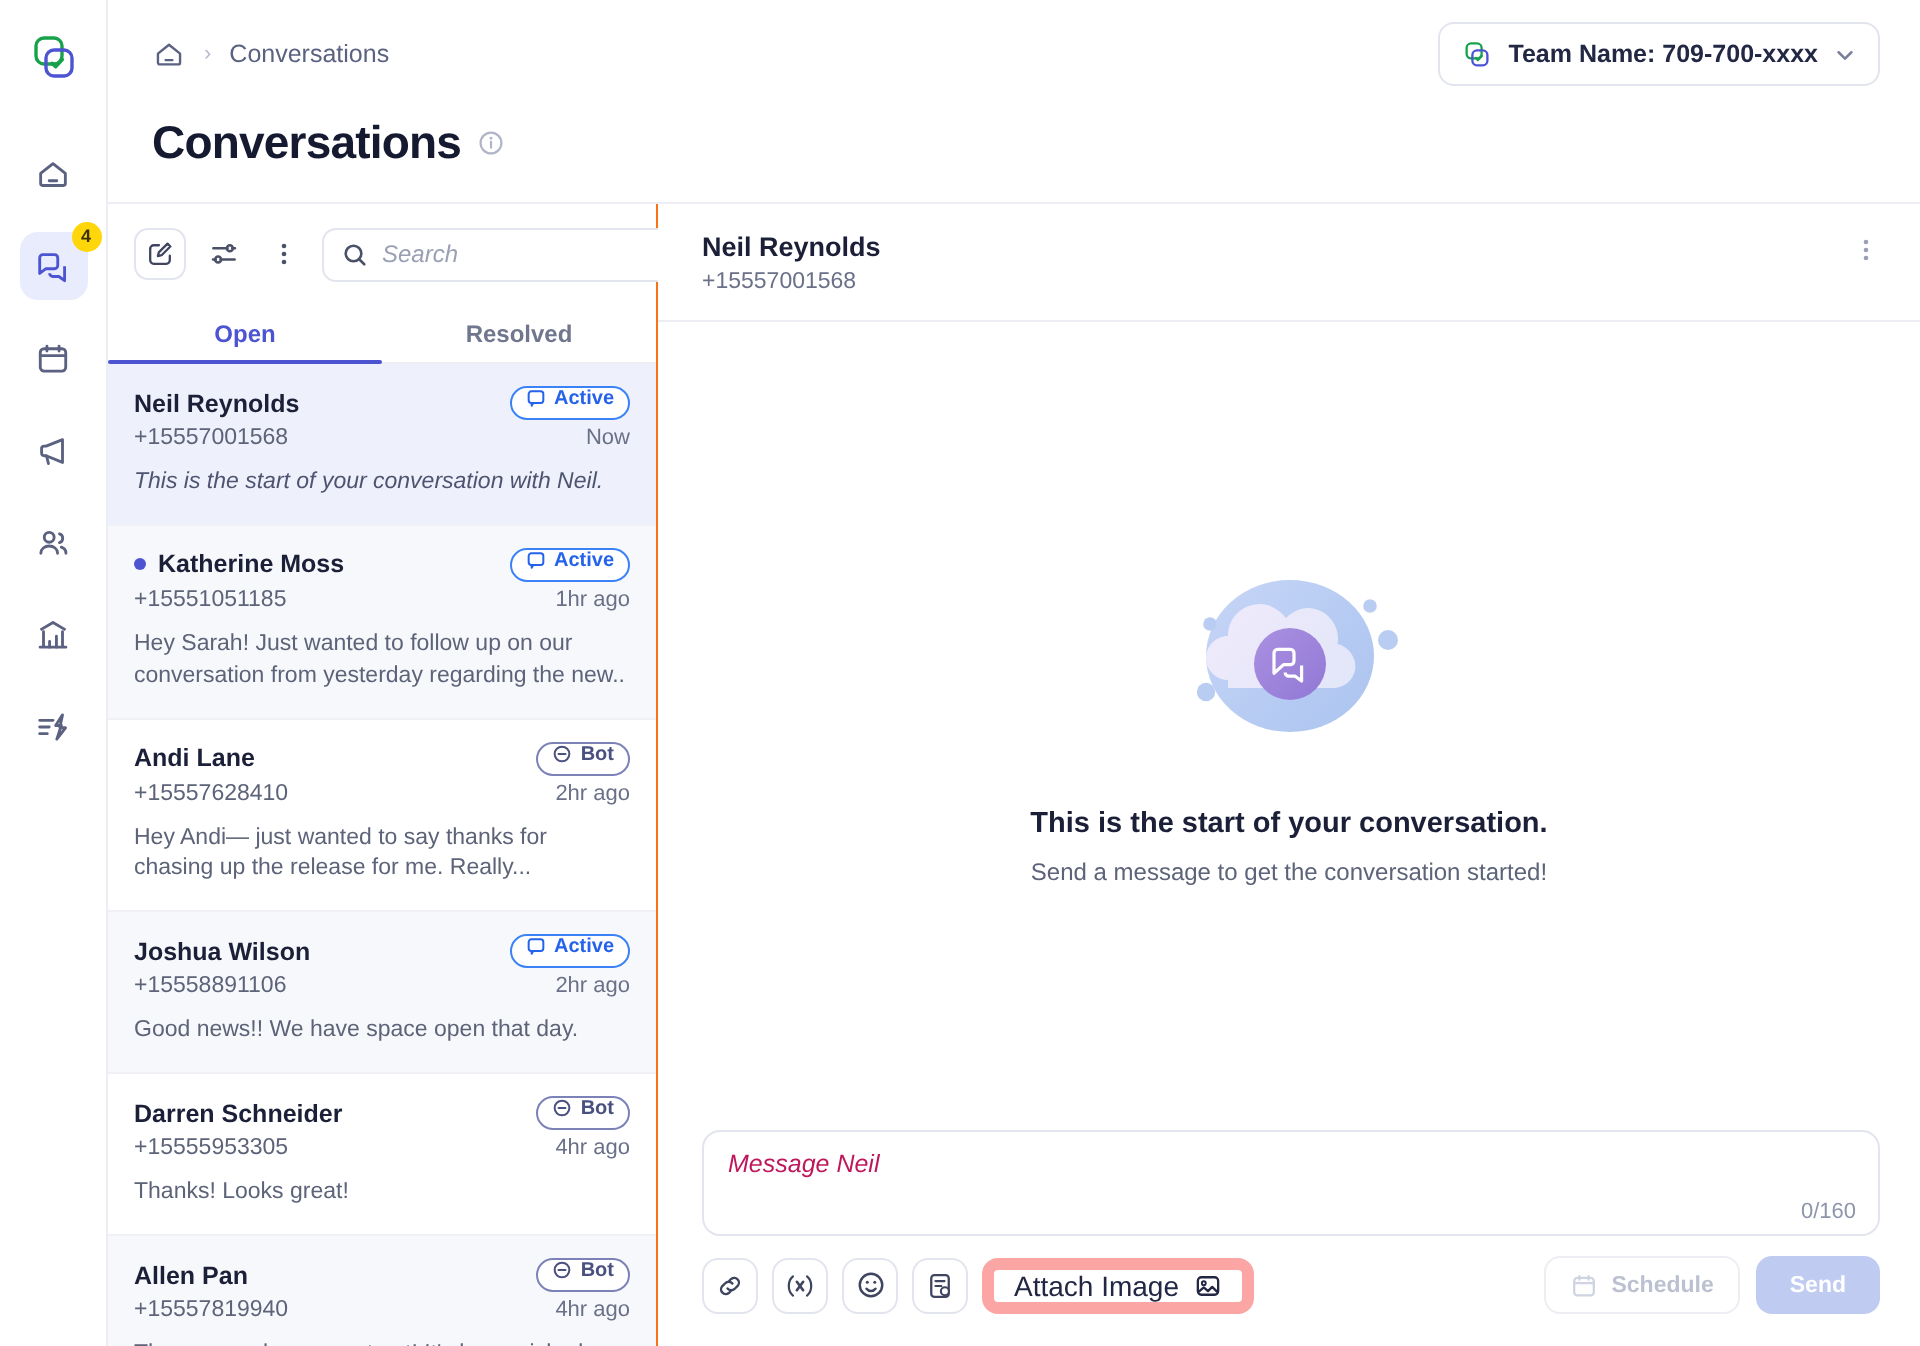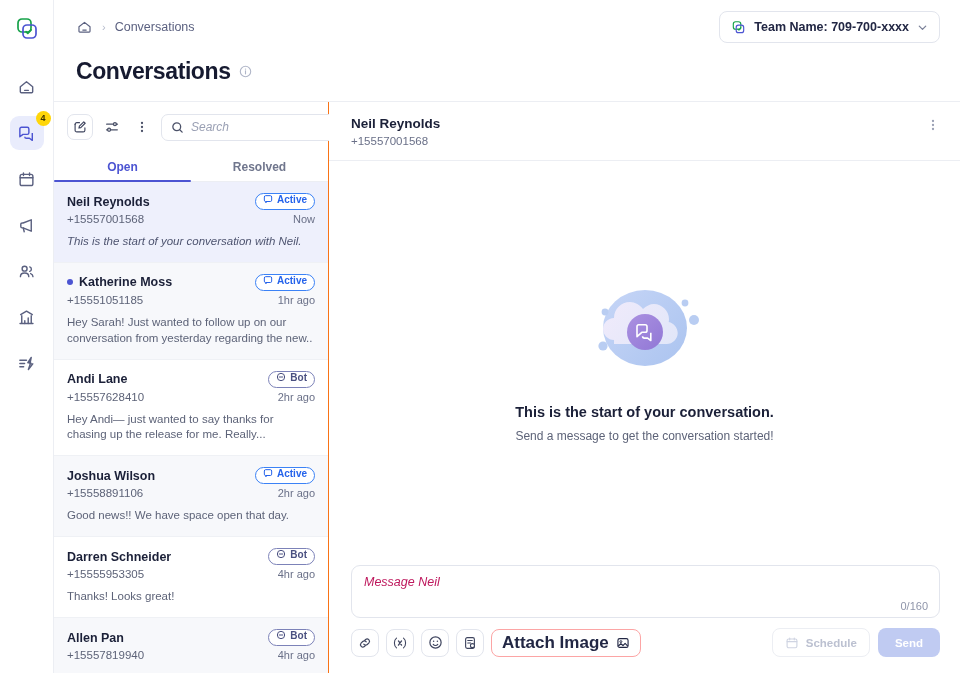--- a/index.html
+++ b/index.html
@@ -172,23 +172,23 @@
   }
   .compose-ph { font-size: 12.5px; font-style: italic; color: #be185d; }
   .char-count { position: absolute; right: 11px; bottom: 5px; font-size: 11px; color: #8f95aa; }
   .compose-tools { display: flex; align-items: center; gap: 7px; margin-top: 10px; }
   .tool-btn {
     width: 28px; height: 28px; border: 1px solid #e2e5ed; border-radius: 8px;
     background: #fff; display: flex; align-items: center; justify-content: center;
     color: #3f455f; cursor: pointer; flex: 0 0 auto;
   }
   .attach-btn {
-    height: 28px; padding: 0 10px; border: 1px solid #fca5a5; border-radius: 8px;
+    height: 28px; padding: 0 10px; border: 6px solid #fca5a5; border-radius: 8px;
     background: #fff; display: flex; align-items: center; gap: 7px;
-    font-size: 17px; font-weight: 700; color: #222744; cursor: pointer;
+    font-size: 14px; font-weight: 400; color: #222744; cursor: pointer;
   }
   .compose-right { margin-left: auto; display: flex; align-items: center; gap: 8px; padding-left: 28px; }
   .schedule-btn {
     height: 29px; padding: 0 12px; border: 1px solid #eceef3; border-radius: 8px;
     background: #fff; display: flex; align-items: center; gap: 7px;
     font-size: 11.5px; font-weight: 700; color: #bcc1d1; cursor: default;
   }
   .send-btn {
     height: 29px; padding: 0 17px; border: none; border-radius: 8px;
     background: #c0cbf2; color: #ffffff; font-size: 11.5px; font-weight: 700;

